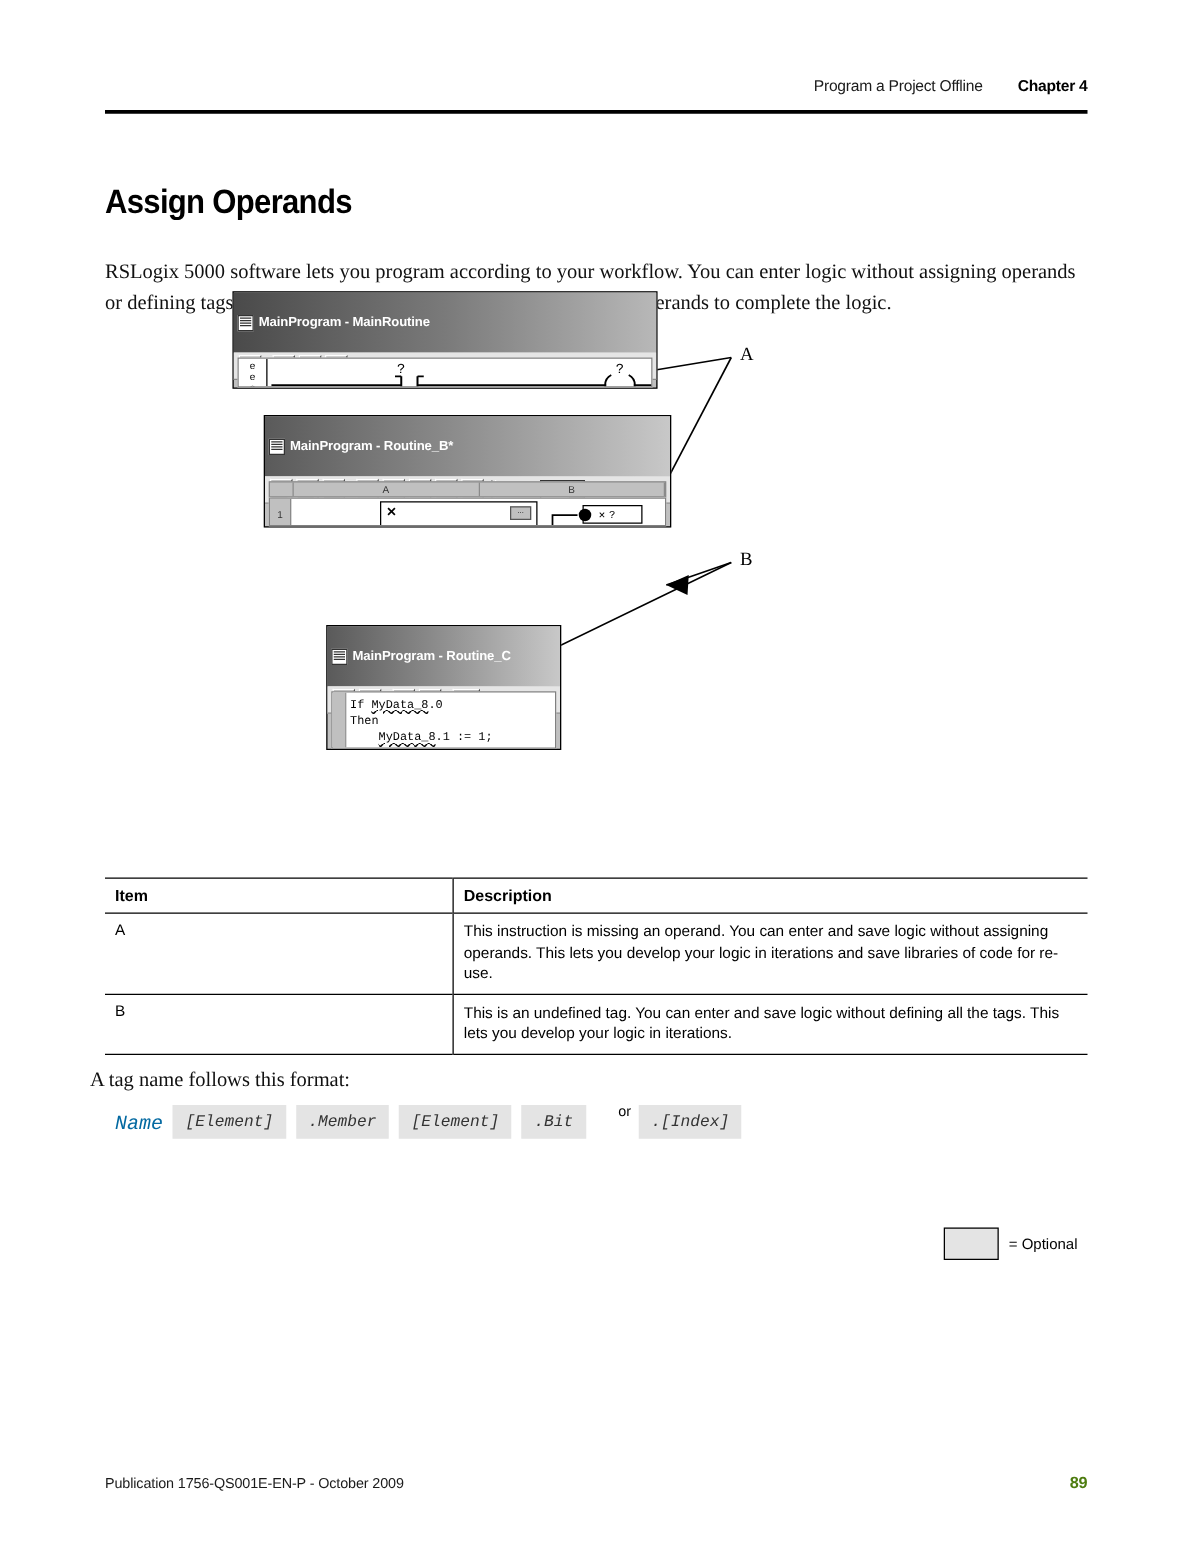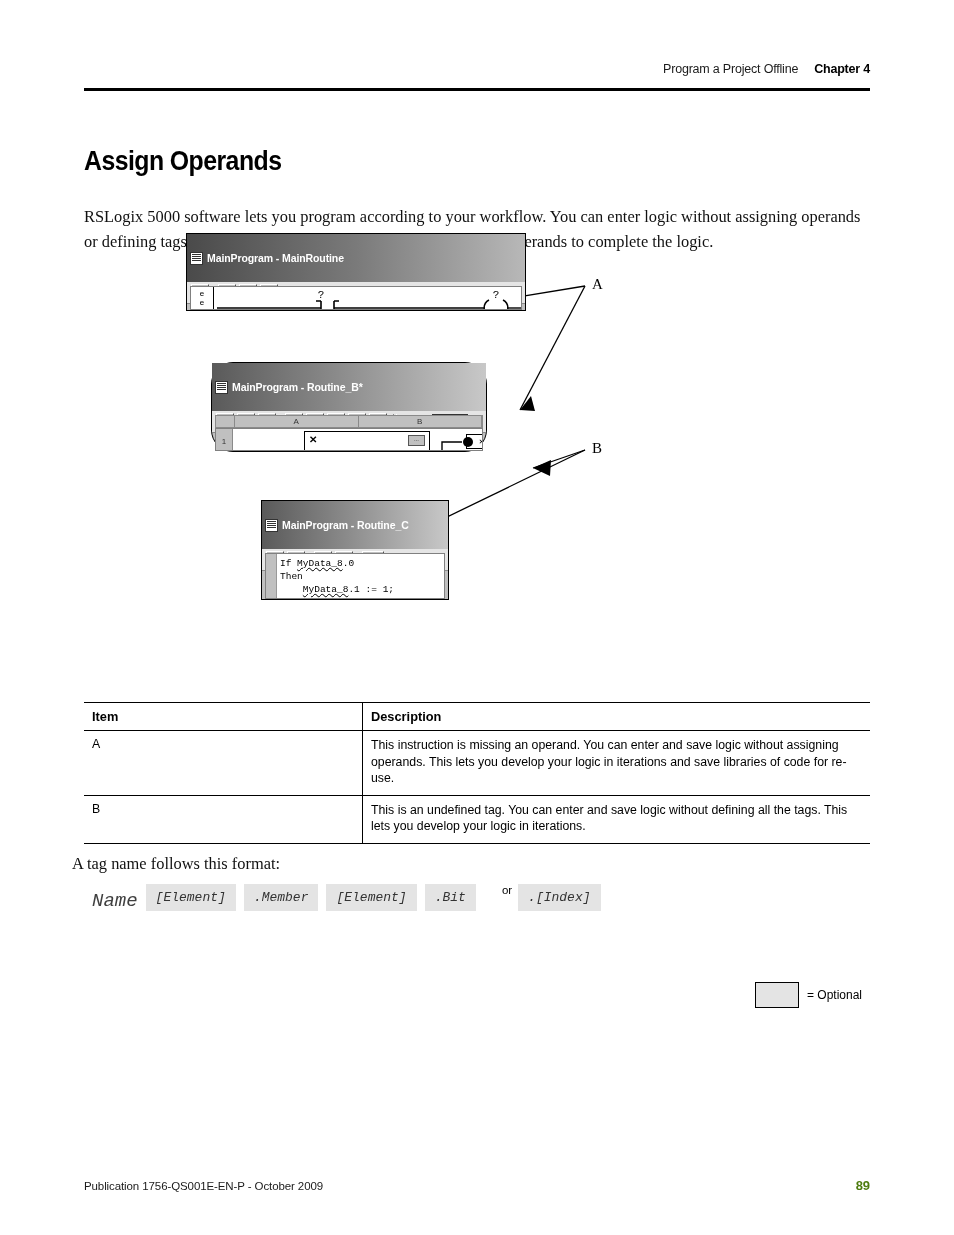--- a/index.html
+++ b/index.html
@@ -9,21 +9,21 @@
     font-family:"Liberation Sans", sans-serif;
     color:#000;
     position:relative;
     overflow:hidden;
   }
   .page { position:relative; width:954px; height:1235px; }
 
   
   .hdr {
     position:absolute; left:84px; top:62px; width:786px;
-    display:flex; justify-content:flex-end; align-items:flex-start; gap:16px;
+    display:flex; justify-content:flex-end; align-items:flex-start; gap:28px;
     font-size:12.5px; letter-spacing:-0.2px;
   }
   .hdr-title { color:#1b1b1b; }
   .hdr-chapter { font-weight:bold; color:#000; }
   .hdr-rule {
     position:absolute; left:84px; top:88px; width:786px; height:3px; background:#000;
   }
 
   
   .sec-title {
@@ -95,21 +95,21 @@
     overflow:hidden;
   }
   .gutter {
     position:absolute; left:0; top:0; width:22px; bottom:0; background:#fff;
     font-family:"Liberation Mono", monospace; font-size:8px; color:#000;
     line-height:9px; padding-top:2px; text-align:center;
     border-right:1px solid #000;
   }
 
   
-  #winB { left:211px; top:134px; width:276px; height:90px;border-radius:22px; }
+  #winB { left:211px; top:104px; width:326px; height:90px; }
   #winB .sheetbox {
     display:flex; align-items:center; gap:4px; font-size:9.5px; color:#000;
   }
   .combo {
     width:36px; height:16px; background:#fff;
     border:1px solid #333; box-sizing:border-box;
     display:flex; align-items:center; position:relative;
     font-size:9px; padding-left:2px;
   }
   .combo .arrow {
@@ -181,22 +181,22 @@
   .tbl td p { margin:0; line-height:16.5px; }
 
   
   .tagintro {
     position:absolute; left:72px; top:838px;
     font-family:"Liberation Serif", serif; font-size:16.4px; color:#111;
   }
   .fmt { position:absolute; left:84px; top:884px; width:560px; }
   .fmt-row { display:flex; align-items:flex-start; gap:0; }
   .fmt-name {
-    font-family:"Liberation Mono", monospace; font-size:19px; font-style:italic;
-    padding:6px 8px; color:#404040;
+    font-family:"Liberation Mono", monospace; font-size:16px; font-style:italic;
+    padding:6px 8px; color:#0369a1;
   }
   .box {
     background:#e4e4e4; font-family:"Liberation Mono", monospace;
     font-size:13px; font-style:italic; color:#333;
     padding:6px 10px; margin-right:8px; white-space:pre;
   }
   .stack { display:flex; flex-direction:row; gap:6px; }
   .orlbl { font-size:11.5px; color:#000; padding-left:12px; }
 
   .legend {

